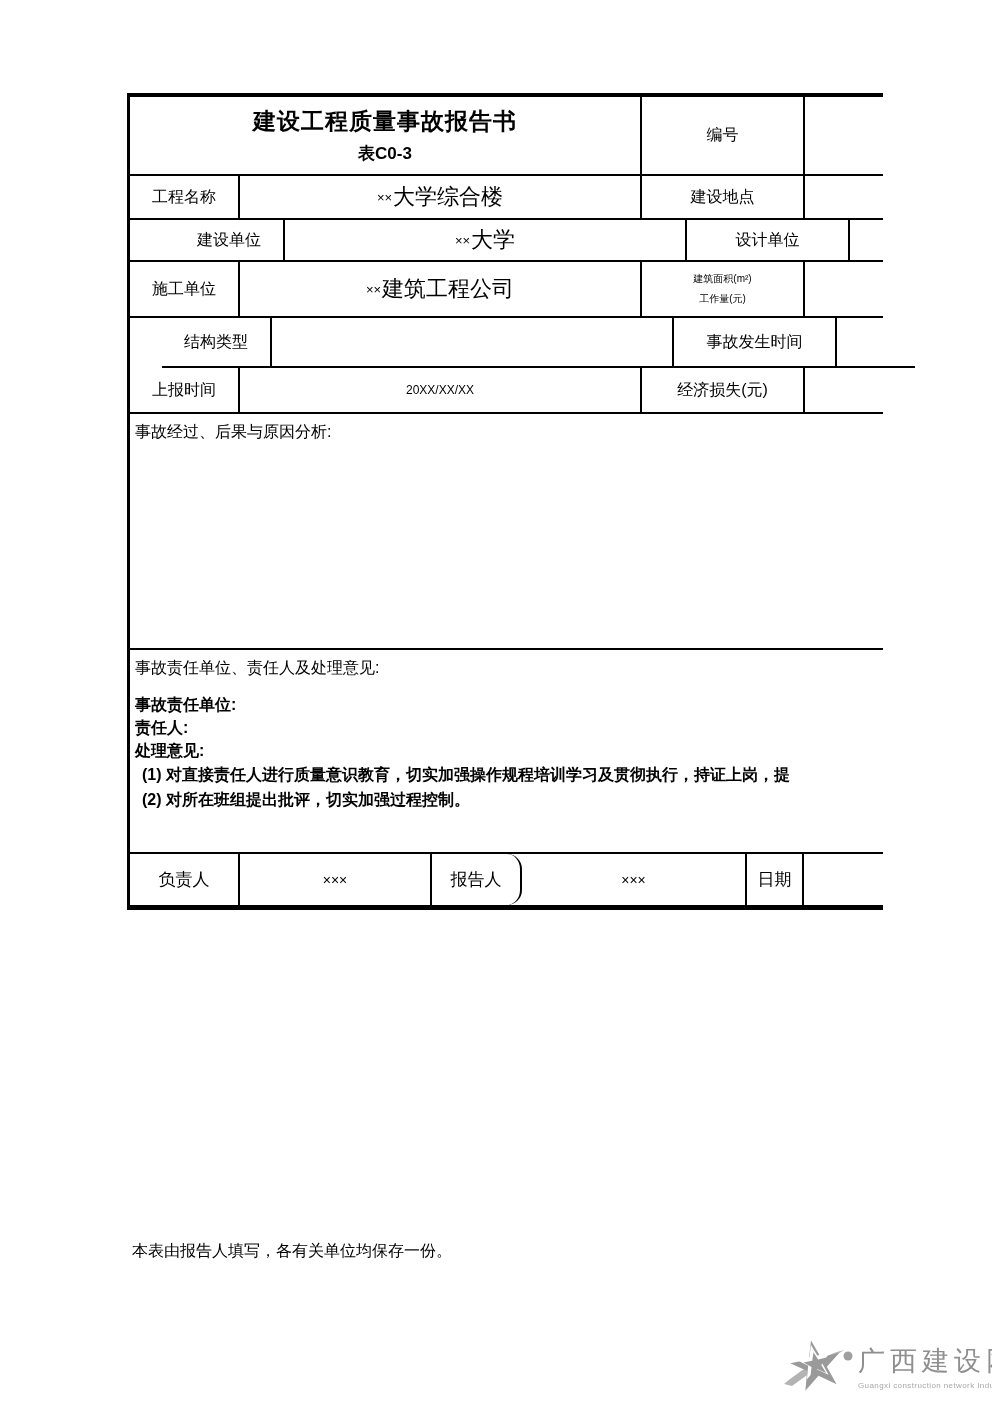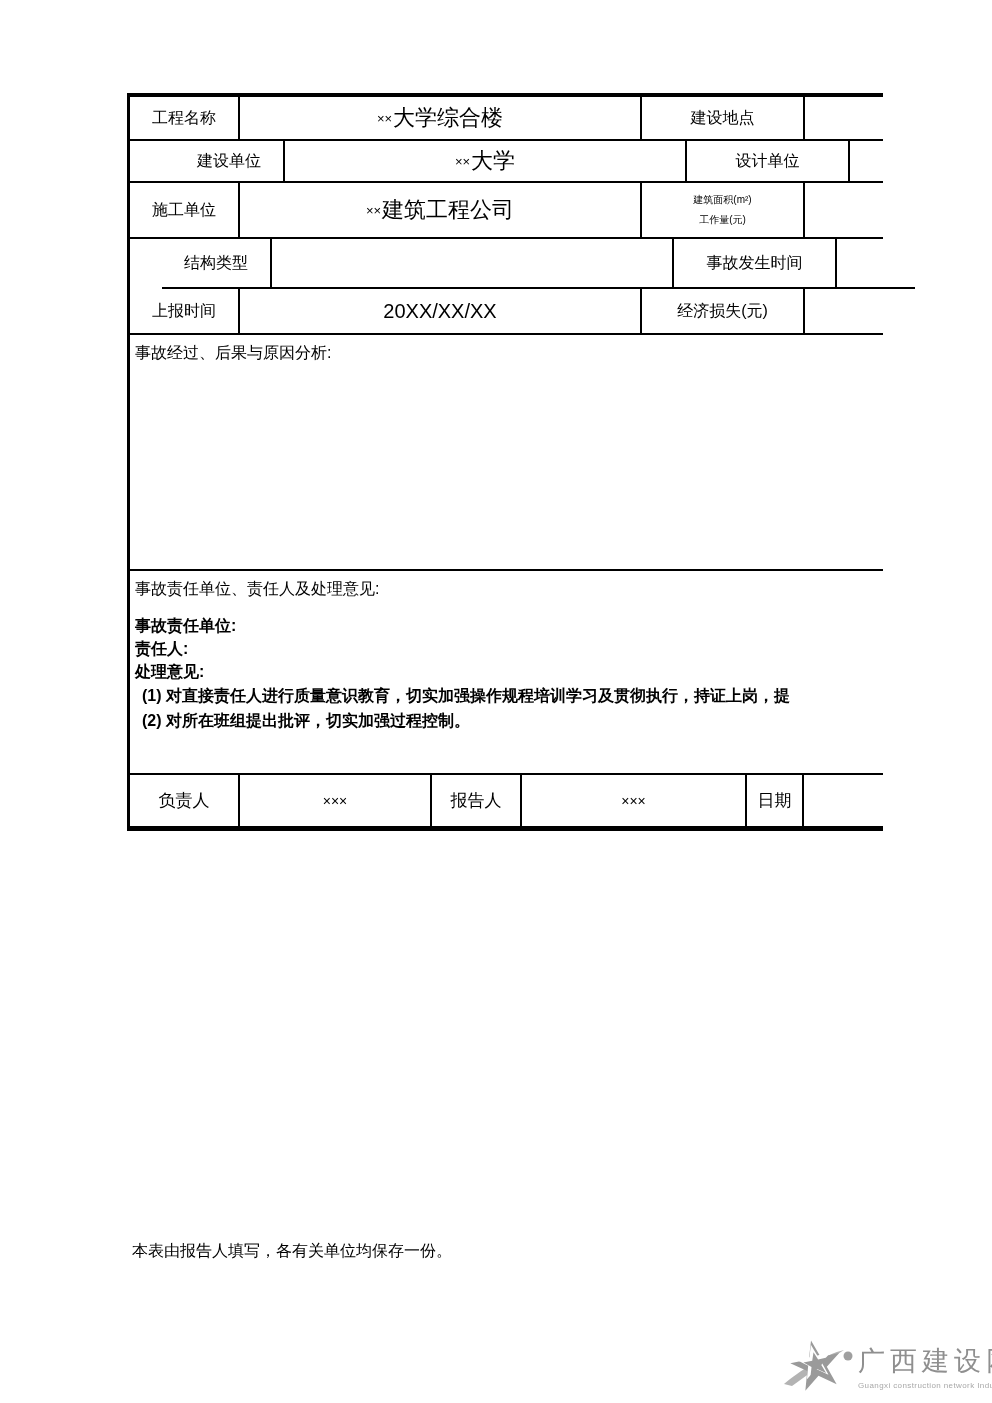--- a/index.html
+++ b/index.html
@@ -40,35 +40,35 @@
   .r-head { height:79px; }
   .c-title { width:512px; flex-direction:column; justify-content:center; gap:5px; }
   .doc-title { font-size:23px; font-weight:bold; letter-spacing:1px; }
   .form-code { font-size:17px; font-weight:bold; }
 
   .r1 { height:44px; } .r2 { height:42px;padding-left:45px; } .r3 { height:56px; }
   .r4 { height:50px;margin-left:32px; } .r5 { height:46px; }
 
   .val-prefix { font-size:13px; margin-right:1px; }
   .val-main   { font-size:22px; font-weight:normal; }
-  .val-plain  { font-size:20px; }
+  .val-plain  { font-size:12px; }
   .two-line   { flex-direction:column; font-size:10px; line-height:20px; justify-content:center; }
 
   
   .section { border-bottom:2px solid #000; padding:8px 5px 0 5px; font-size:16px; overflow:hidden; }
   .s1 { height:236px; }
   .s2 { height:273px; }
   .s3 { height:204px; }
   .s3 .sec-title { margin-bottom:14px; }
   .s3 .bold-line { font-weight:bold; font-size:16px; line-height:23px; }
   .s3 .item { font-weight:bold; font-size:16px; line-height:25px; padding-left:7px; white-space:nowrap; }
 
   
   .sig { height:51px; }
-  .sg1 { width:110px; } .sg2 { width:192px; } .sg3 { width:90px; }
+  .sg1 { width:110px; } .sg2 { width:192px; } .sg3 { width:90px;border-radius:15px; }
   .sg4 { width:225px; } .sg5 { width:57px; }  .sg6 { flex:1; }
   .sig .cell { font-size:17px; }
   .sig .xval { font-size:14px; }
 
   .footnote {
     position:absolute; left:132px; top:1241px;
     font-size:16px;
   }
 
   
@@ -76,20 +76,28 @@
   .wm-logo { width:78px; height:60px; flex:0 0 auto; }
   .wm-textblock { margin-left:2px; }
   .wm-text { font-size:27px; color:#8f8f8f; letter-spacing:5px; white-space:nowrap; }
   .wm-sub  { font-size:8px; color:#a8a8a8; white-space:nowrap; margin-top:2px; letter-spacing:0.4px; }
 </style>
 </head>
 <body>
 
 <div class="sheet">
 
+  <div class="row r-head">
+    <div class="cell c-title">
+      <div class="doc-title">建设工程质量事故报告书</div>
+      <div class="form-code">表C0-3</div>
+    </div>
+    <div class="cell c-rlabel">编号</div>
+    <div class="cell c-rvalue last"></div>
+  </div>
 
   <div class="row r1">
     <div class="cell c-label">工程名称</div>
     <div class="cell c-value">
       <span class="val-prefix">××</span>
         <span class="val-main">大学综合楼</span>
     </div>
     <div class="cell c-rlabel">建设地点</div>
     <div class="cell c-rvalue last"></div>
   </div>

